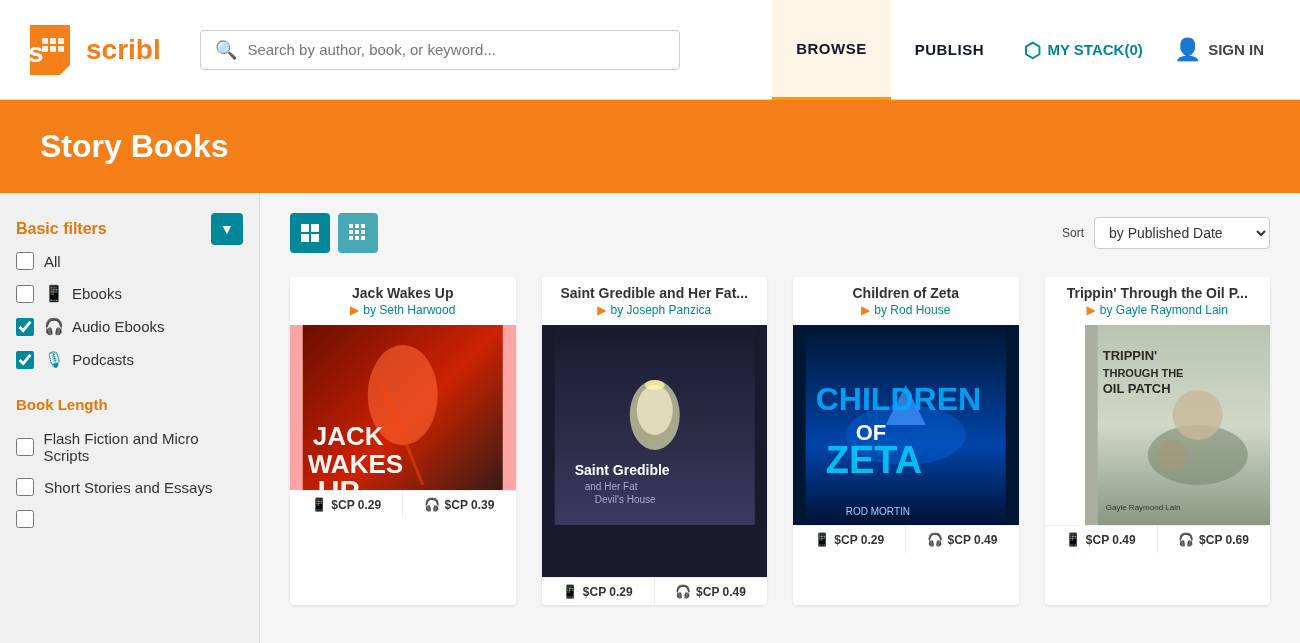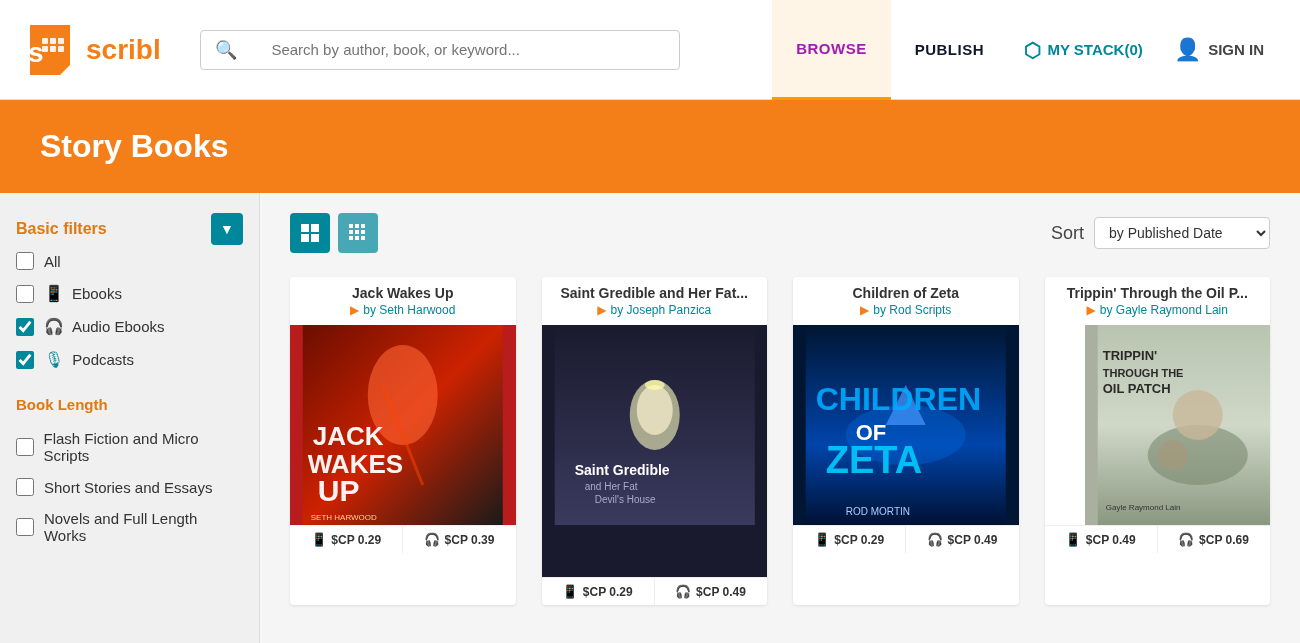--- a/index.html
+++ b/index.html
@@ -40,37 +40,36 @@
       width: 100%;
       background: #fff;
     }
     .search-box input {
       border: none;
       outline: none;
       font-size: 15px;
       color: #7f1d1d;
       width: 100%;
       background: transparent;
-      margin-left: 24px;
     }
     .search-icon-svg {
       margin-right: 10px;
       color: #999;
       font-size: 18px;
     }
     .nav-area {
       display: flex;
       align-items: center;
       margin-left: auto;
     }
     .nav-item {
       padding: 0 24px;
       font-size: 15px;
       font-weight: bold;
-      color: #a21caf;
+      color: #0f172a;
       cursor: pointer;
       height: 100px;
       display: flex;
       align-items: center;
       letter-spacing: 0.5px;
     }
     .nav-item.active {
       background: #fef5e6;
       border-bottom: 3px solid #f90;
     }
@@ -213,21 +212,21 @@
       background: #00879a;
       color: #fff;
       opacity: 0.7;
     }
     .sort-area {
       margin-left: auto;
       display: flex;
       align-items: center;
     }
     .sort-label {
-      font-size: 18px;
+      font-size: 12px;
       color: #444;
       margin-right: 10px;
     }
     .sort-select {
       border: 1px solid #ccc;
       border-radius: 4px;
       padding: 6px 30px 6px 10px;
       font-size: 14px;
       color: #333;
       background: #fff;
@@ -288,22 +287,22 @@
       border-right: 1px solid #eee;
     }
     .price-icon {
       margin-right: 4px;
       font-size: 13px;
     }
 
     
     .jack-cover {
       width: 100%;
-      height: 200px;
-      background: #b91c1c;
+      height: 165px;
+      background: #fca5a5;
       position: relative;
       overflow: hidden;
     }
     .saint-cover {
       width: 100%;
       height: 252px;
       background: #1a1a2e;
       position: relative;
       overflow: hidden;
     }
@@ -405,21 +404,20 @@
     </div>
 
     <div class="filter-item">
       <input type="checkbox" id="filter-shortstories" style="">
       <label for="filter-shortstories">Short Stories and Essays</label>
     </div>
 
 
     <div class="filter-item">
       <input type="checkbox" id="filter-novels" style="">
-      <label for="filter-novels">Novels and Full Length Works</label>
     </div>
   </aside>
 
   <main class="content-area">
     <div class="toolbar">
       <button class="view-btn active">
         <svg width="20" height="20" viewBox="0 0 20 20">
           <rect x="1" y="1" width="8" height="8" fill="white"></rect>
           <rect x="11" y="1" width="8" height="8" fill="white"></rect>
           <rect x="1" y="11" width="8" height="8" fill="white"></rect>
@@ -521,21 +519,21 @@
             <span class="price-icon">🎧</span>
             <span>$CP 0.49</span>
           </div>
         </div>
       </div>
 
       <div class="book-card">
         <div class="book-title">Children of Zeta</div>
         <div class="book-author">
           <span class="book-author-arrow">▶</span>
-          <span>by Rod Scripts</span>
+          <span>by Rod House</span>
         </div>
         <div class="children-cover">
           <svg width="100%" height="200" viewBox="0 0 200 200" xmlns="http://www.w3.org/2000/svg">
             <defs>
               <linearGradient id="childGrad" x1="0" y1="0" x2="0" y2="1">
                 <stop offset="0%" stop-color="#001633"></stop>
                 <stop offset="60%" stop-color="#0044aa"></stop>
                 <stop offset="100%" stop-color="#001133"></stop>
               </linearGradient>
             </defs>

